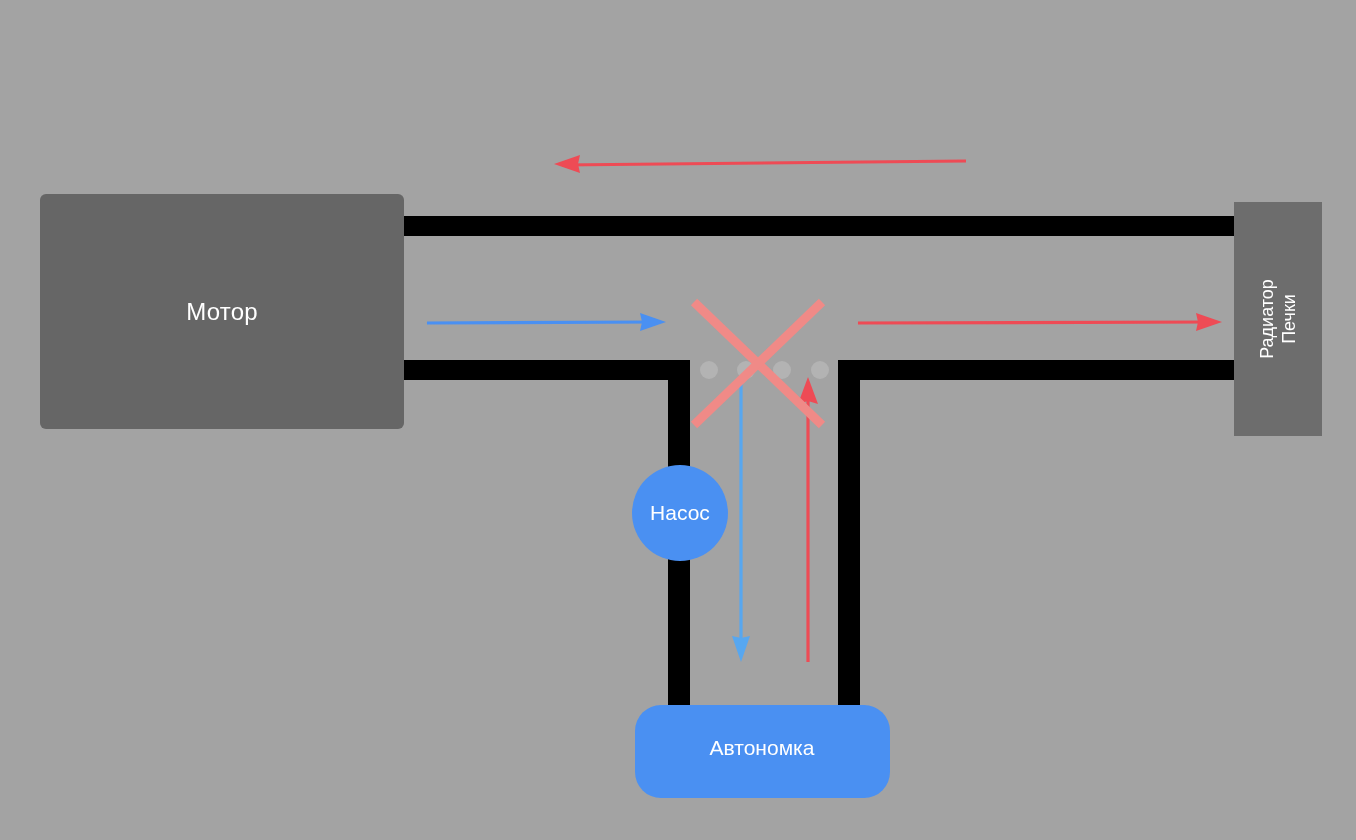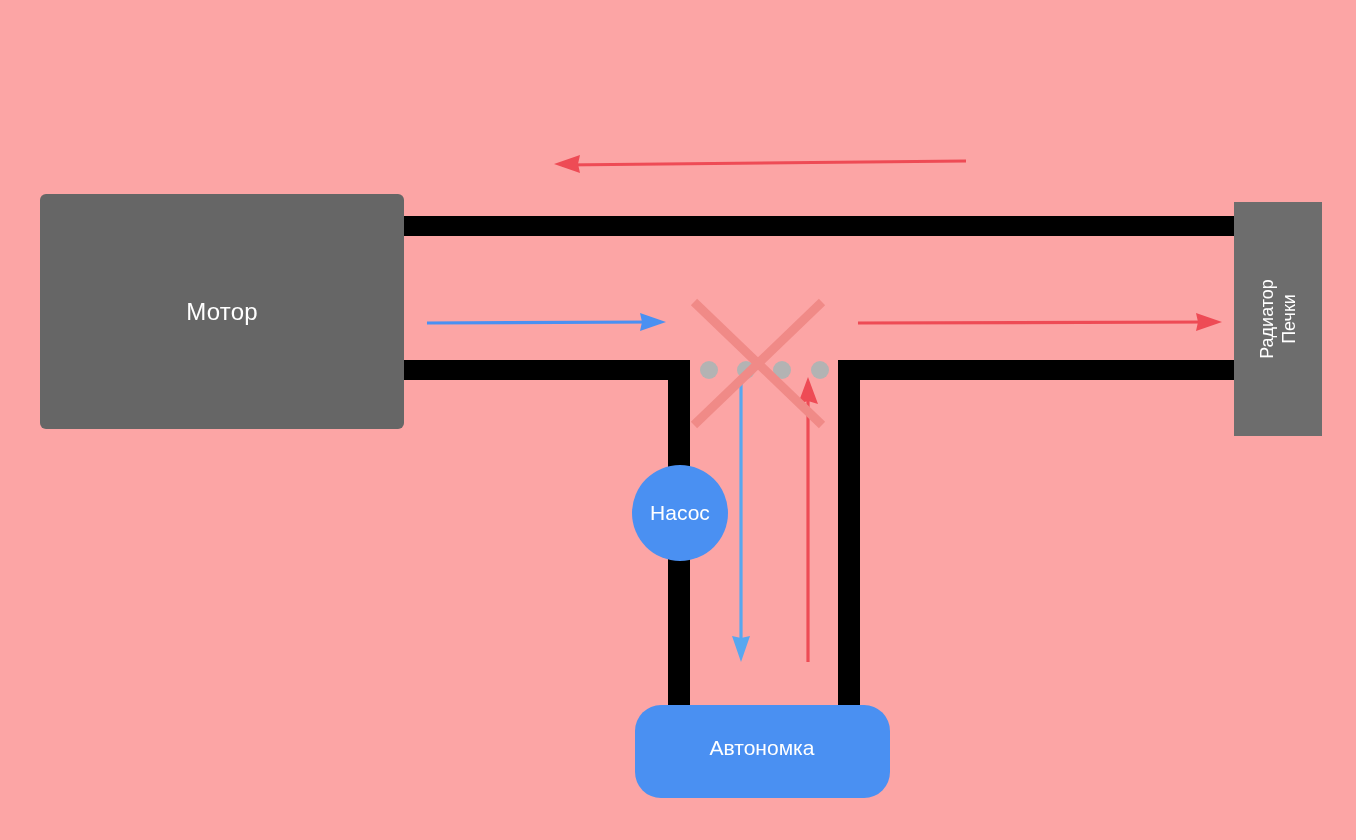--- a/index.html
+++ b/index.html
@@ -10,21 +10,21 @@
   body {
     width: 1356px;
     height: 840px;
     font-family: "Liberation Sans", sans-serif;
     overflow: hidden;
   }
   #diagram-root {
     position: relative;
     width: 1356px;
     height: 840px;
-    background: #fca5a5;
+    background: #a3a3a3;
   }
   svg.diagram-canvas {
     position: absolute;
     top: 0;
     left: 0;
     width: 1356px;
     height: 840px;
     display: block;
   }
   .node-label {

